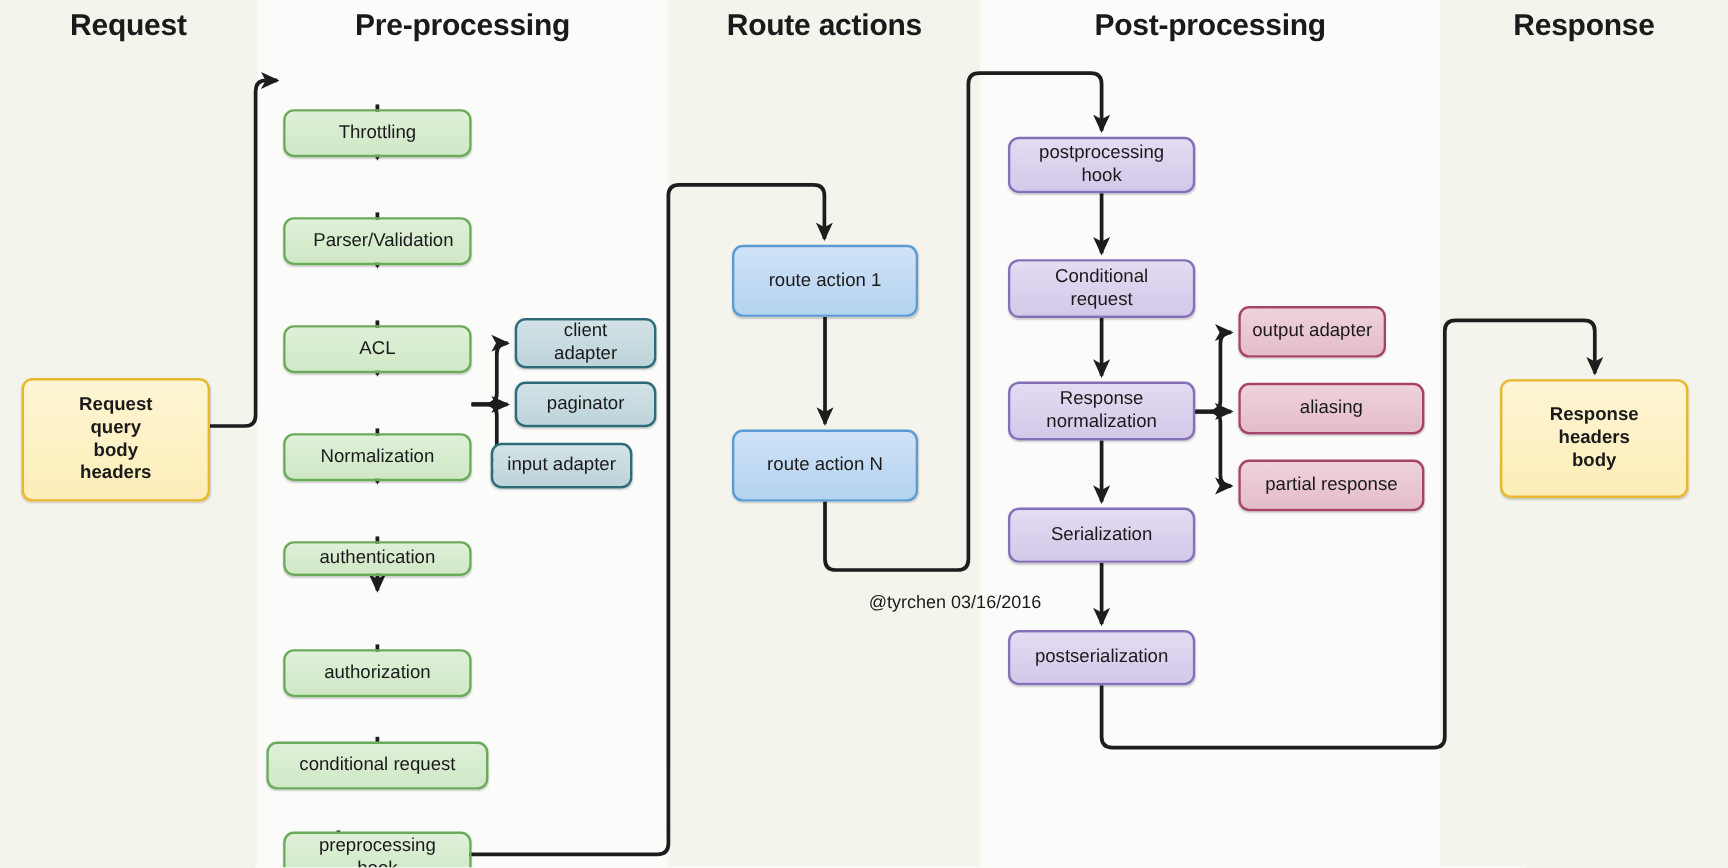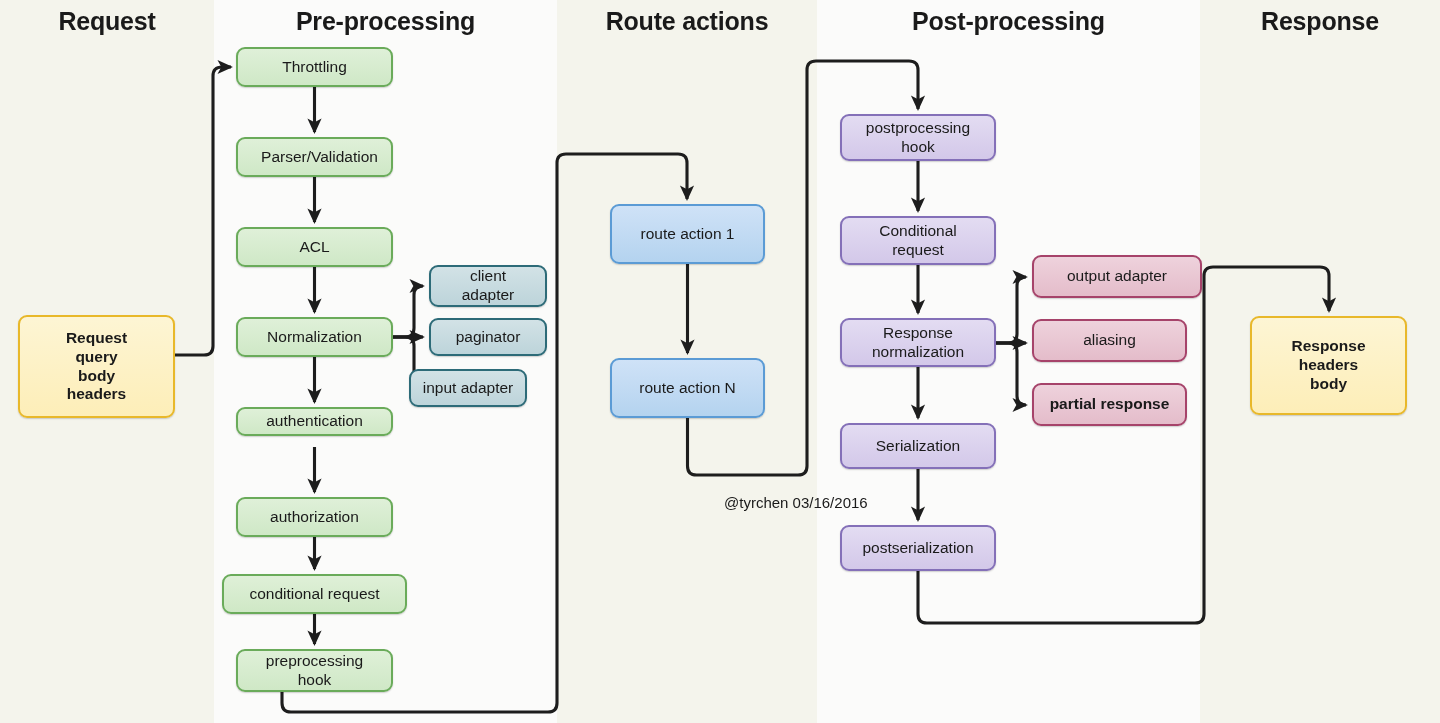--- a/index.html
+++ b/index.html
@@ -51,21 +51,21 @@
     text-align: center;
     border-radius: 9px;
     border-width: 2px;
     border-style: solid;
     font-size: 15.5px;
     line-height: 1.22;
     color: #1a1a1a;
     box-shadow: 0 1px 1.5px rgba(0,0,0,0.18);
   }
   .node span { display: block; padding: 0 6px; }
-  .n-green  { background: linear-gradient(#dff0d8, #cfe8c6); border-color: #6aab5a; }
+  .n-green  { background: linear-gradient(#dff0d8, #cfe8c6); border-color: #6aab5a; margin-top: 44px; }
   .n-yellow { background: linear-gradient(#fdf5d4, #fdeeb8); border-color: #e8b82a; font-weight: bold; }
   .n-teal   { background: linear-gradient(#d2e2e6, #bdd4da); border-color: #2d6b78; }
   .n-blue   { background: linear-gradient(#cfe2f7, #b4d3ef); border-color: #5b9bd5; }
   .n-purple { background: linear-gradient(#e3dcf2, #d3c8e9); border-color: #8470b8; }
   .n-pink   { background: linear-gradient(#eed2dc, #e4bcca); border-color: #a6436a; }
   .credit {
     position: absolute;
     font-size: 15px;
     color: #1a1a1a;
     white-space: nowrap;
@@ -196,27 +196,27 @@
     <span style="white-space:pre-line;">Response
 normalization</span>
   </div>
   <div class="node n-purple" style="left:840px; top:423px; width:156px; height:46px;">
     <span style="white-space:pre-line;">Serialization</span>
   </div>
   <div class="node n-purple" style="left:840px; top:525px; width:156px; height:46px;">
     <span style="white-space:pre-line;">postserialization</span>
   </div>
 
-  <div class="node n-pink" style="left:1032px; top:255px; width:170px; height:43px;text-align:right;">
+  <div class="node n-pink" style="left:1032px; top:255px; width:123px; height:43px;text-align:right;">
     <span style="white-space:pre-line;">output adapter</span>
   </div>
   <div class="node n-pink" style="left:1032px; top:319px; width:155px; height:43px;">
     <span style="white-space:pre-line;">aliasing</span>
   </div>
-  <div class="node n-pink" style="left:1032px; top:383px; width:155px; height:43px;font-weight:bold;">
+  <div class="node n-pink" style="left:1032px; top:383px; width:155px; height:43px;">
     <span style="white-space:pre-line;">partial response</span>
   </div>
 
   <div class="node n-yellow" style="left:1250px; top:316px; width:157px; height:99px;">
     <span style="white-space:pre-line;">Response
 headers
 body</span>
   </div>
 
   <div class="credit" style="left:724px; top:494px;">@tyrchen 03/16/2016</div>

